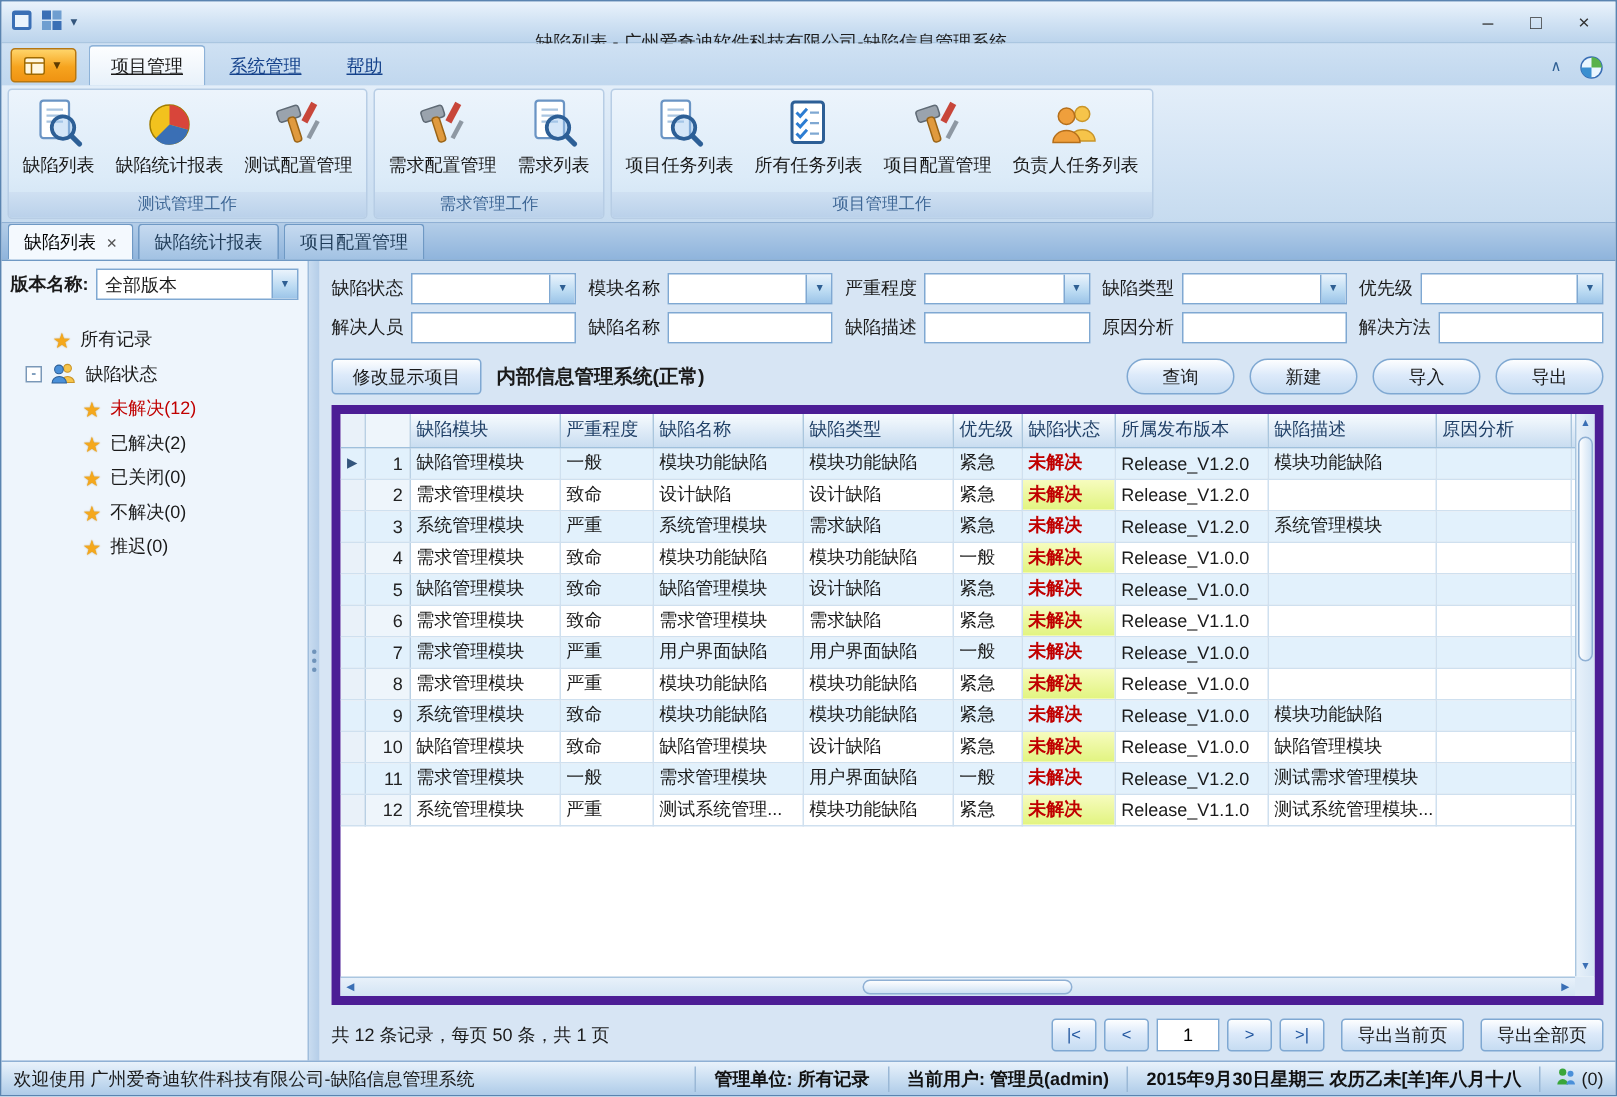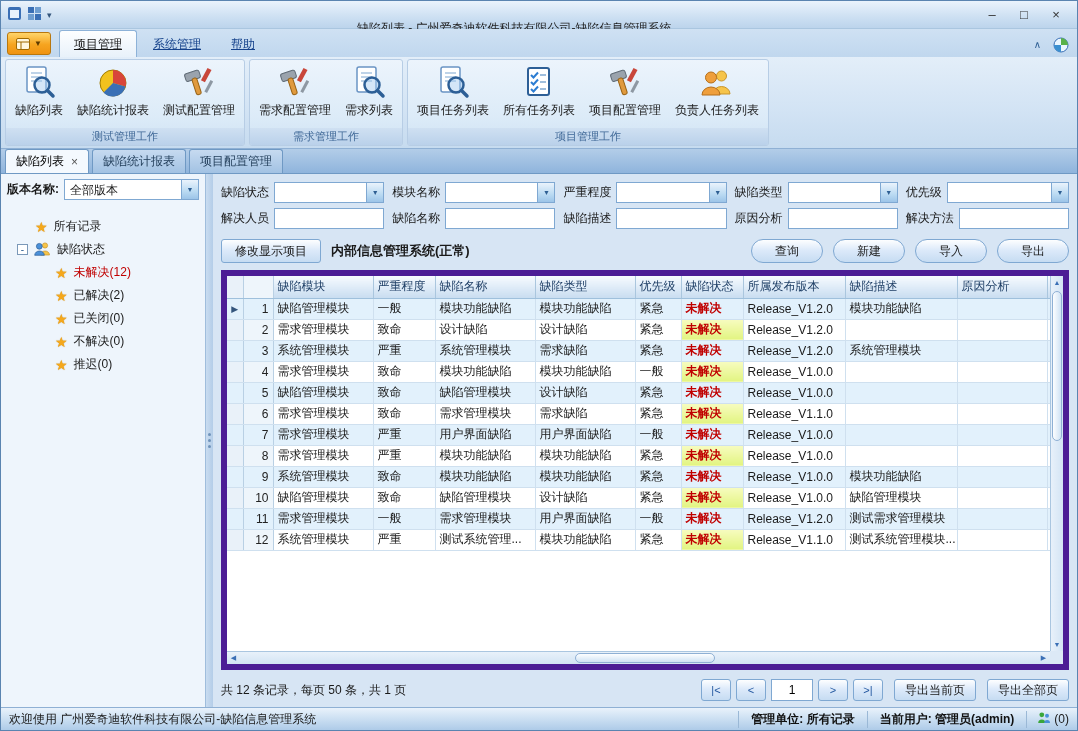--- a/index.html
+++ b/index.html
@@ -669,20 +669,21 @@
       </div>
 
     </div>
   </div>
 
   <div class="statusbar">
     <span class="sb-welcome">欢迎使用 广州爱奇迪软件科技有限公司-缺陷信息管理系统</span>
     <span class="sb-spacer"></span>
     <span class="sb-seg">管理单位: 所有记录</span>
     <span class="sb-seg">当前用户: 管理员(admin)</span>
+    <span class="sb-seg">2015年9月30日星期三 农历乙未[羊]年八月十八</span>
     <span class="sb-msg">
       <span>
         <svg width="14" height="14" viewBox="0 0 14 14">
             <circle cx="4.8" cy="3.8" r="2.4" fill="#3aa63a"></circle>
             <path d="M1.2 12 a3.6 3.6 0 0 1 7.2 0 Z" fill="#3aa63a"></path>
             <circle cx="10" cy="4.8" r="2" fill="#4a90d9"></circle>
             <path d="M7.2 12 a2.9 2.9 0 0 1 5.8 0 Z" fill="#4a90d9"></path>
           </svg>
       </span>
       <span>(0)</span>

